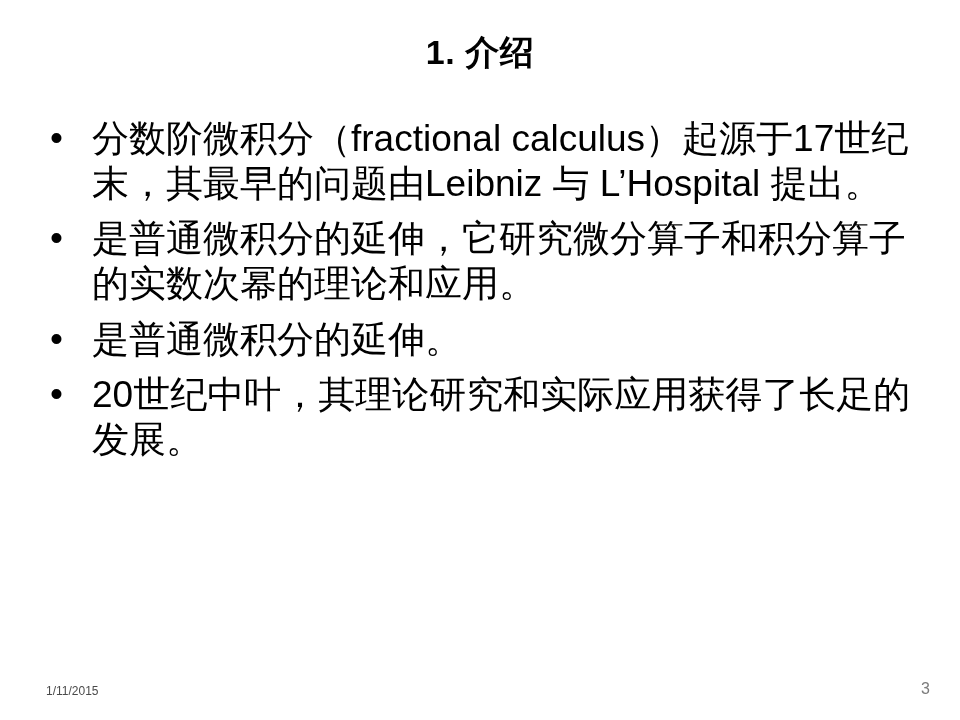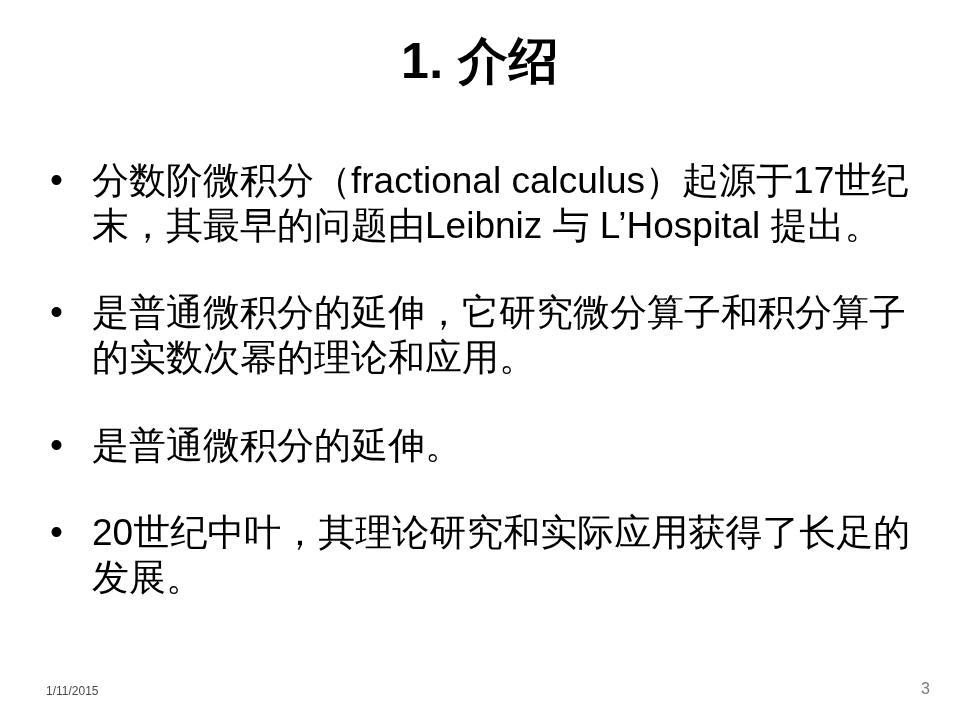--- a/index.html
+++ b/index.html
@@ -19,21 +19,21 @@
     width: 960px;
     height: 720px;
     box-sizing: border-box;
   }
   .slide-title {
     position: absolute;
     top: 34px;
     left: 0;
     width: 960px;
     text-align: center;
-    font-size: 50px;
+    font-size: 34px;
     font-weight: bold;
     line-height: 1.1;
     letter-spacing: 0.5px;
   }
   .body-list {
     position: absolute;
     top: 116px;
     left: 36px;
     width: 890px;
     list-style: none;
@@ -50,21 +50,20 @@
   }
   .bullet-item .dot {
     position: absolute;
     left: 14px;
     top: -1px;
     font-size: 37px;
     line-height: 1.22;
   }
   .bullet-item .txt {
     display: block;
-    margin-top: 42px;
   }
   .footer-date {
     position: absolute;
     left: 46px;
     bottom: 22px;
     font-size: 12px;
     color: #4a4a4a;
   }
   .footer-page {
     position: absolute;

